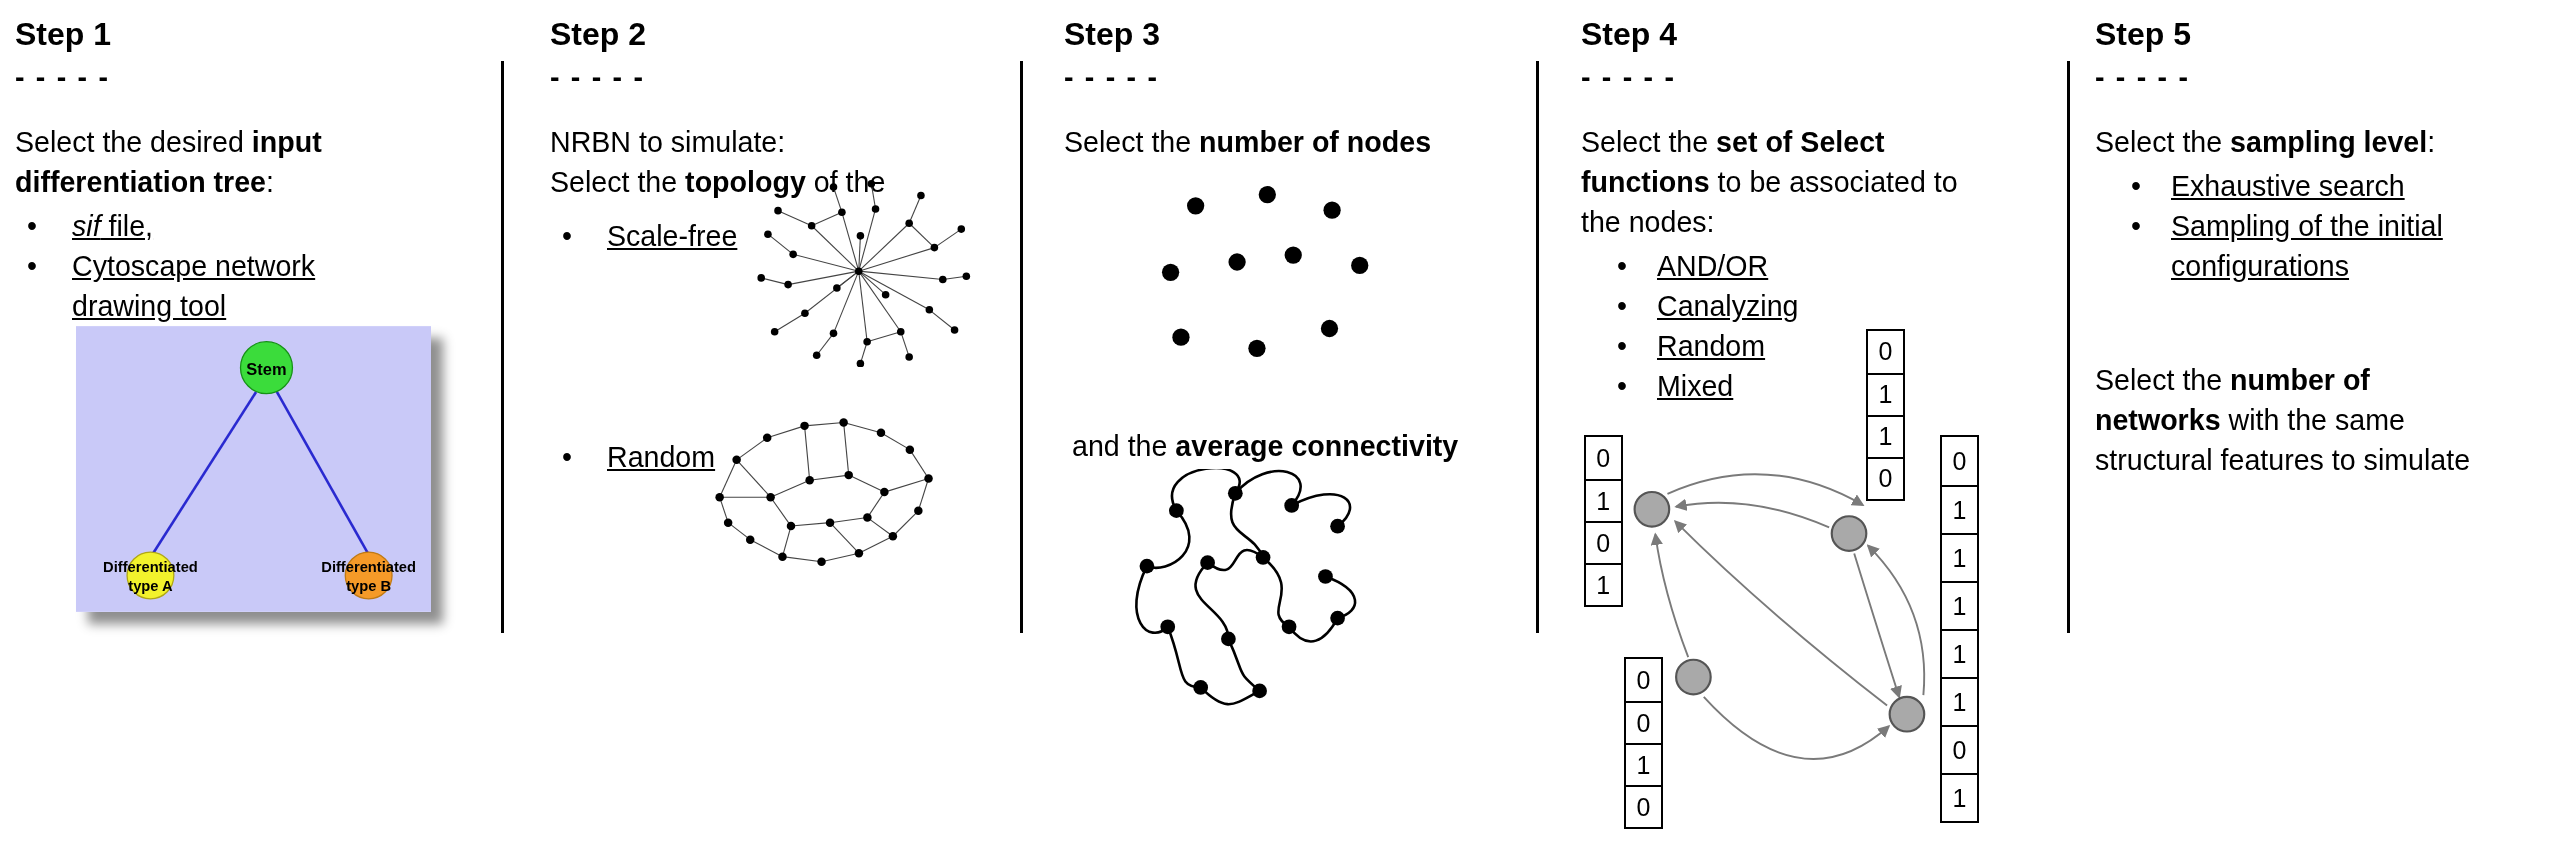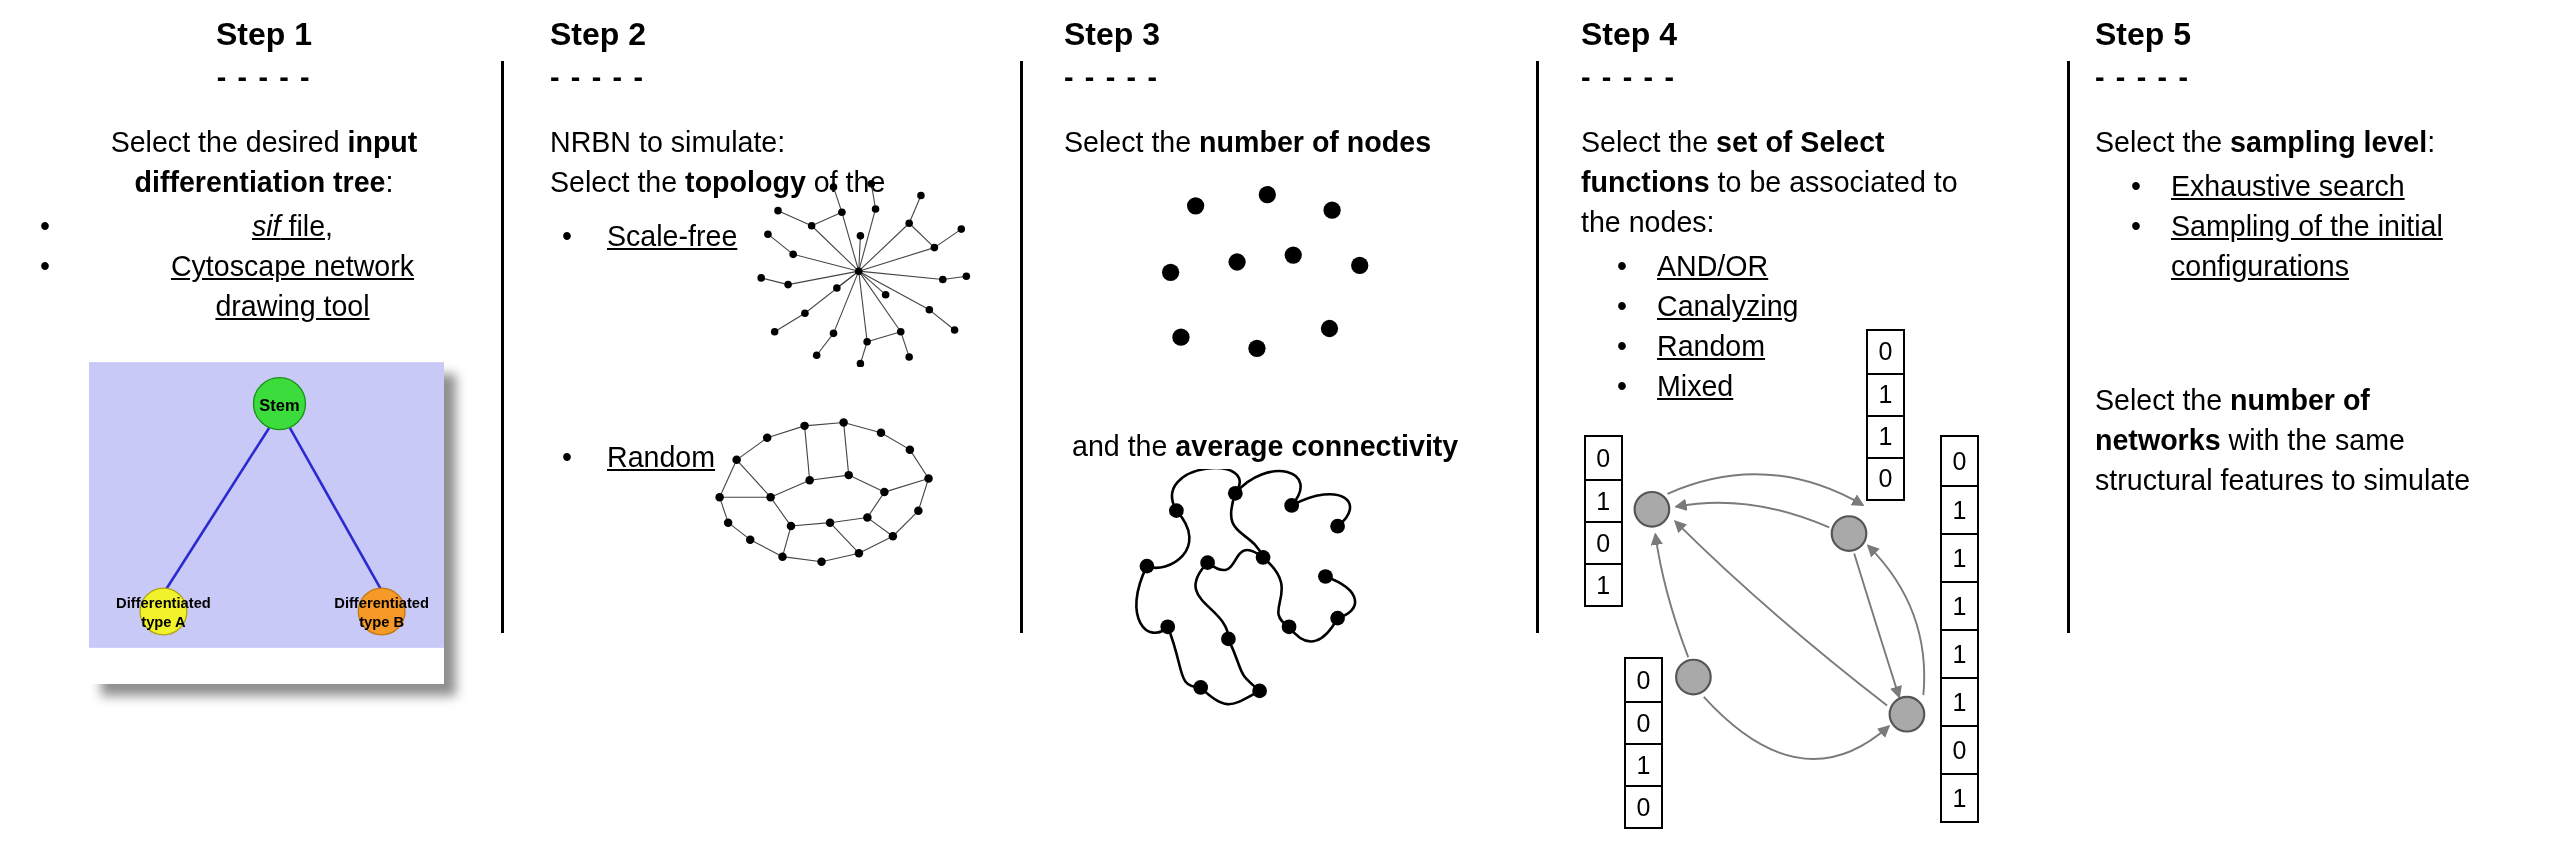--- a/index.html
+++ b/index.html
@@ -23,22 +23,22 @@
 
   .bullets { margin-top:3.5px; }
   .bullet { position:relative; padding-left:57px; font-size:28.6px; line-height:40px;text-decoration:underline; }
   .bullet::before { content:"\2022"; position:absolute; left:12px; top:0; }
   .bullet.indent { padding-left:76px; }
   .bullet.indent::before { left:36px; }
   .abs { position:absolute; }
 
   
   .tree-wrap {
-    margin-top:36px; margin-left:61px;
-    width:355px; height:322px;
+    margin-left:61px;
+    width:355px; height:286px;
     box-shadow:12px 12px 10.4px #8f8f8f;
   }
   .tree-wrap svg { display:block; width:355px; height:286px; }
   .tree-edge { stroke-width:3; }
   .tree-label { font-family:"Liberation Sans","DejaVu Sans",sans-serif; font-weight:bold; fill:#000; text-anchor:middle; }
   .tree-label.stem { font-size:19px; }
   .tree-label.small { font-size:17px; }
 
   
   .netfig { position:absolute; }
@@ -66,21 +66,21 @@
 </head>
 <body>
 
 <div class="page">
 
   <div class="divider" style="left:501px"></div>
   <div class="divider" style="left:1020px"></div>
   <div class="divider" style="left:1536px"></div>
   <div class="divider" style="left:2067px"></div>
 
-  <section class="col" style="left:28px; width:472px;text-align:center;">
+  <section class="col" style="left:15px; width:472px;">
     <h2 class="step-title">Step 1</h2>
     <div class="dashes">- - - - -</div>
 
     <div class="para">
       <div class="line"><span>Select the desired </span><b>input</b></div>
       <div class="line"><b>differentiation tree</b><span>:</span></div>
     </div>
 
     <div class="bullets">
       <div class="bullet">
@@ -402,21 +402,21 @@
     <div class="bullets">
       <div class="bullet indent">
         <div class="line"><span>Exhaustive search</span></div>
       </div>
       <div class="bullet indent">
         <div class="line"><span>Sampling of the initial</span></div>
         <div class="line"><span>configurations</span></div>
       </div>
     </div>
 
-    <div class="para abs" style="left:0; top:364px; margin:0;">
+    <div class="para abs" style="left:0; top:344px; margin:0;">
       <div class="line"><span>Select the </span><b>number of</b></div>
       <div class="line"><b>networks</b><span> with the same</span></div>
       <div class="line"><span>structural features to simulate</span></div>
     </div>
   </section>
 
 </div>
 
 
 </body></html>

